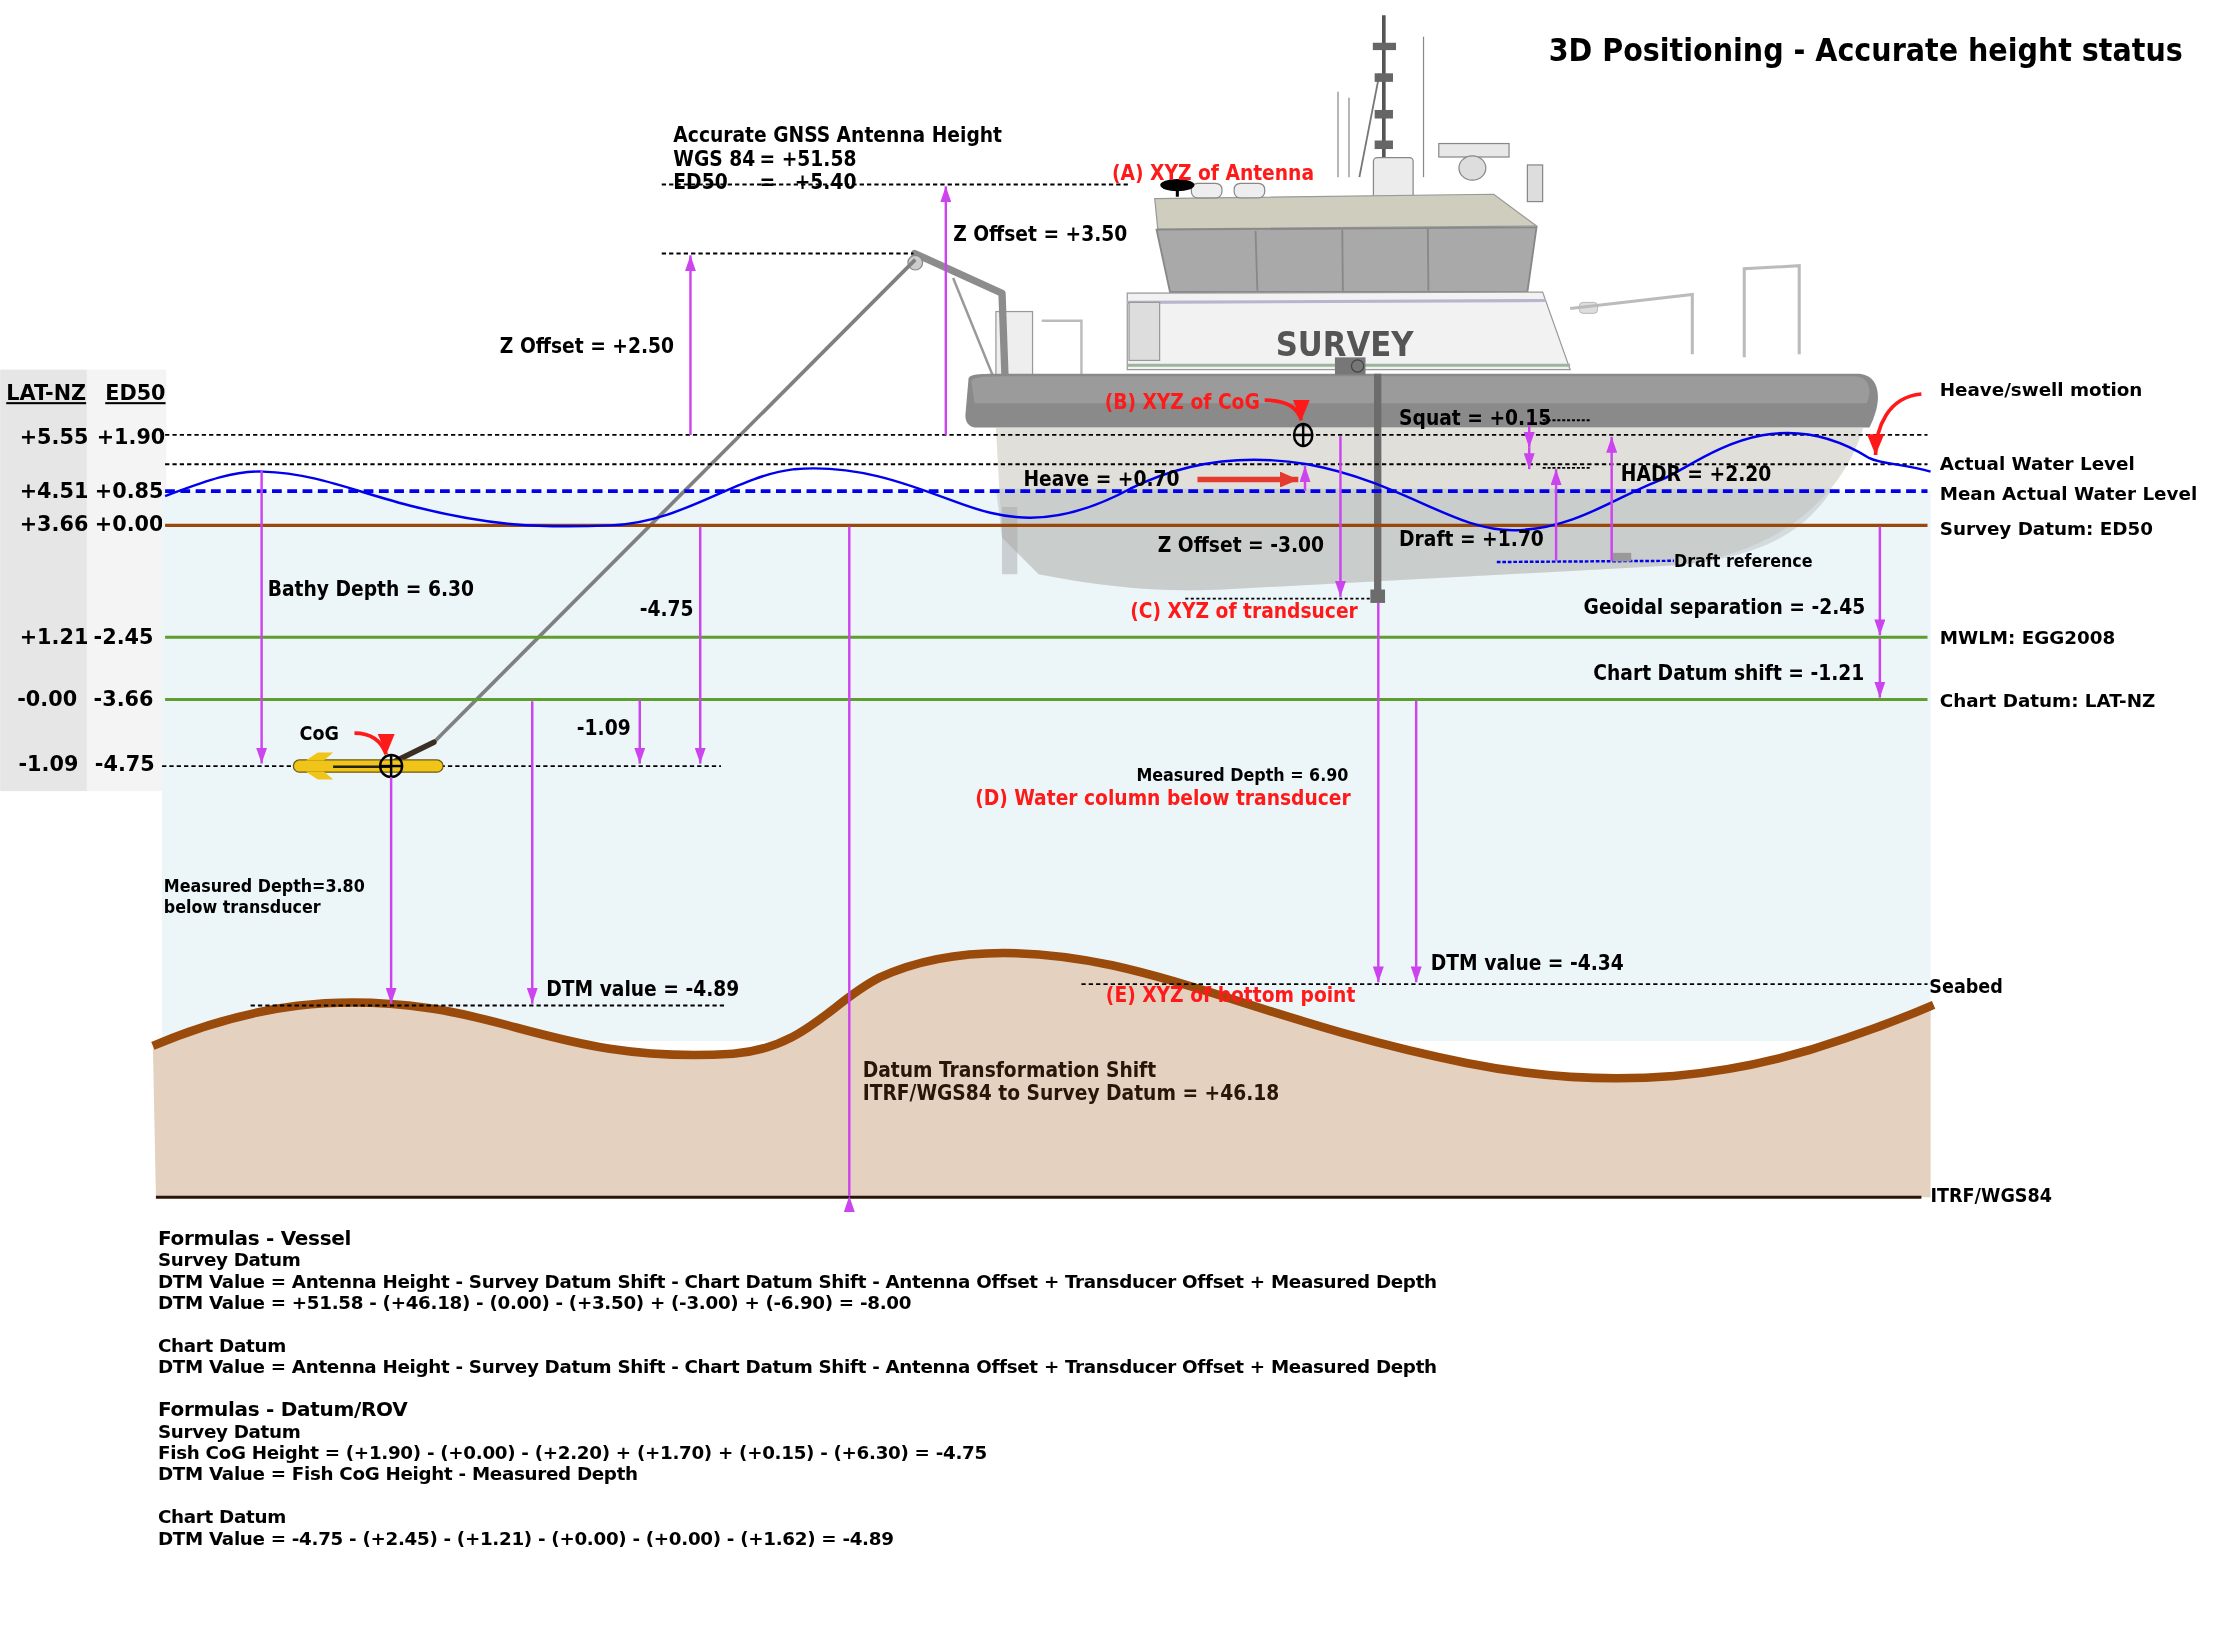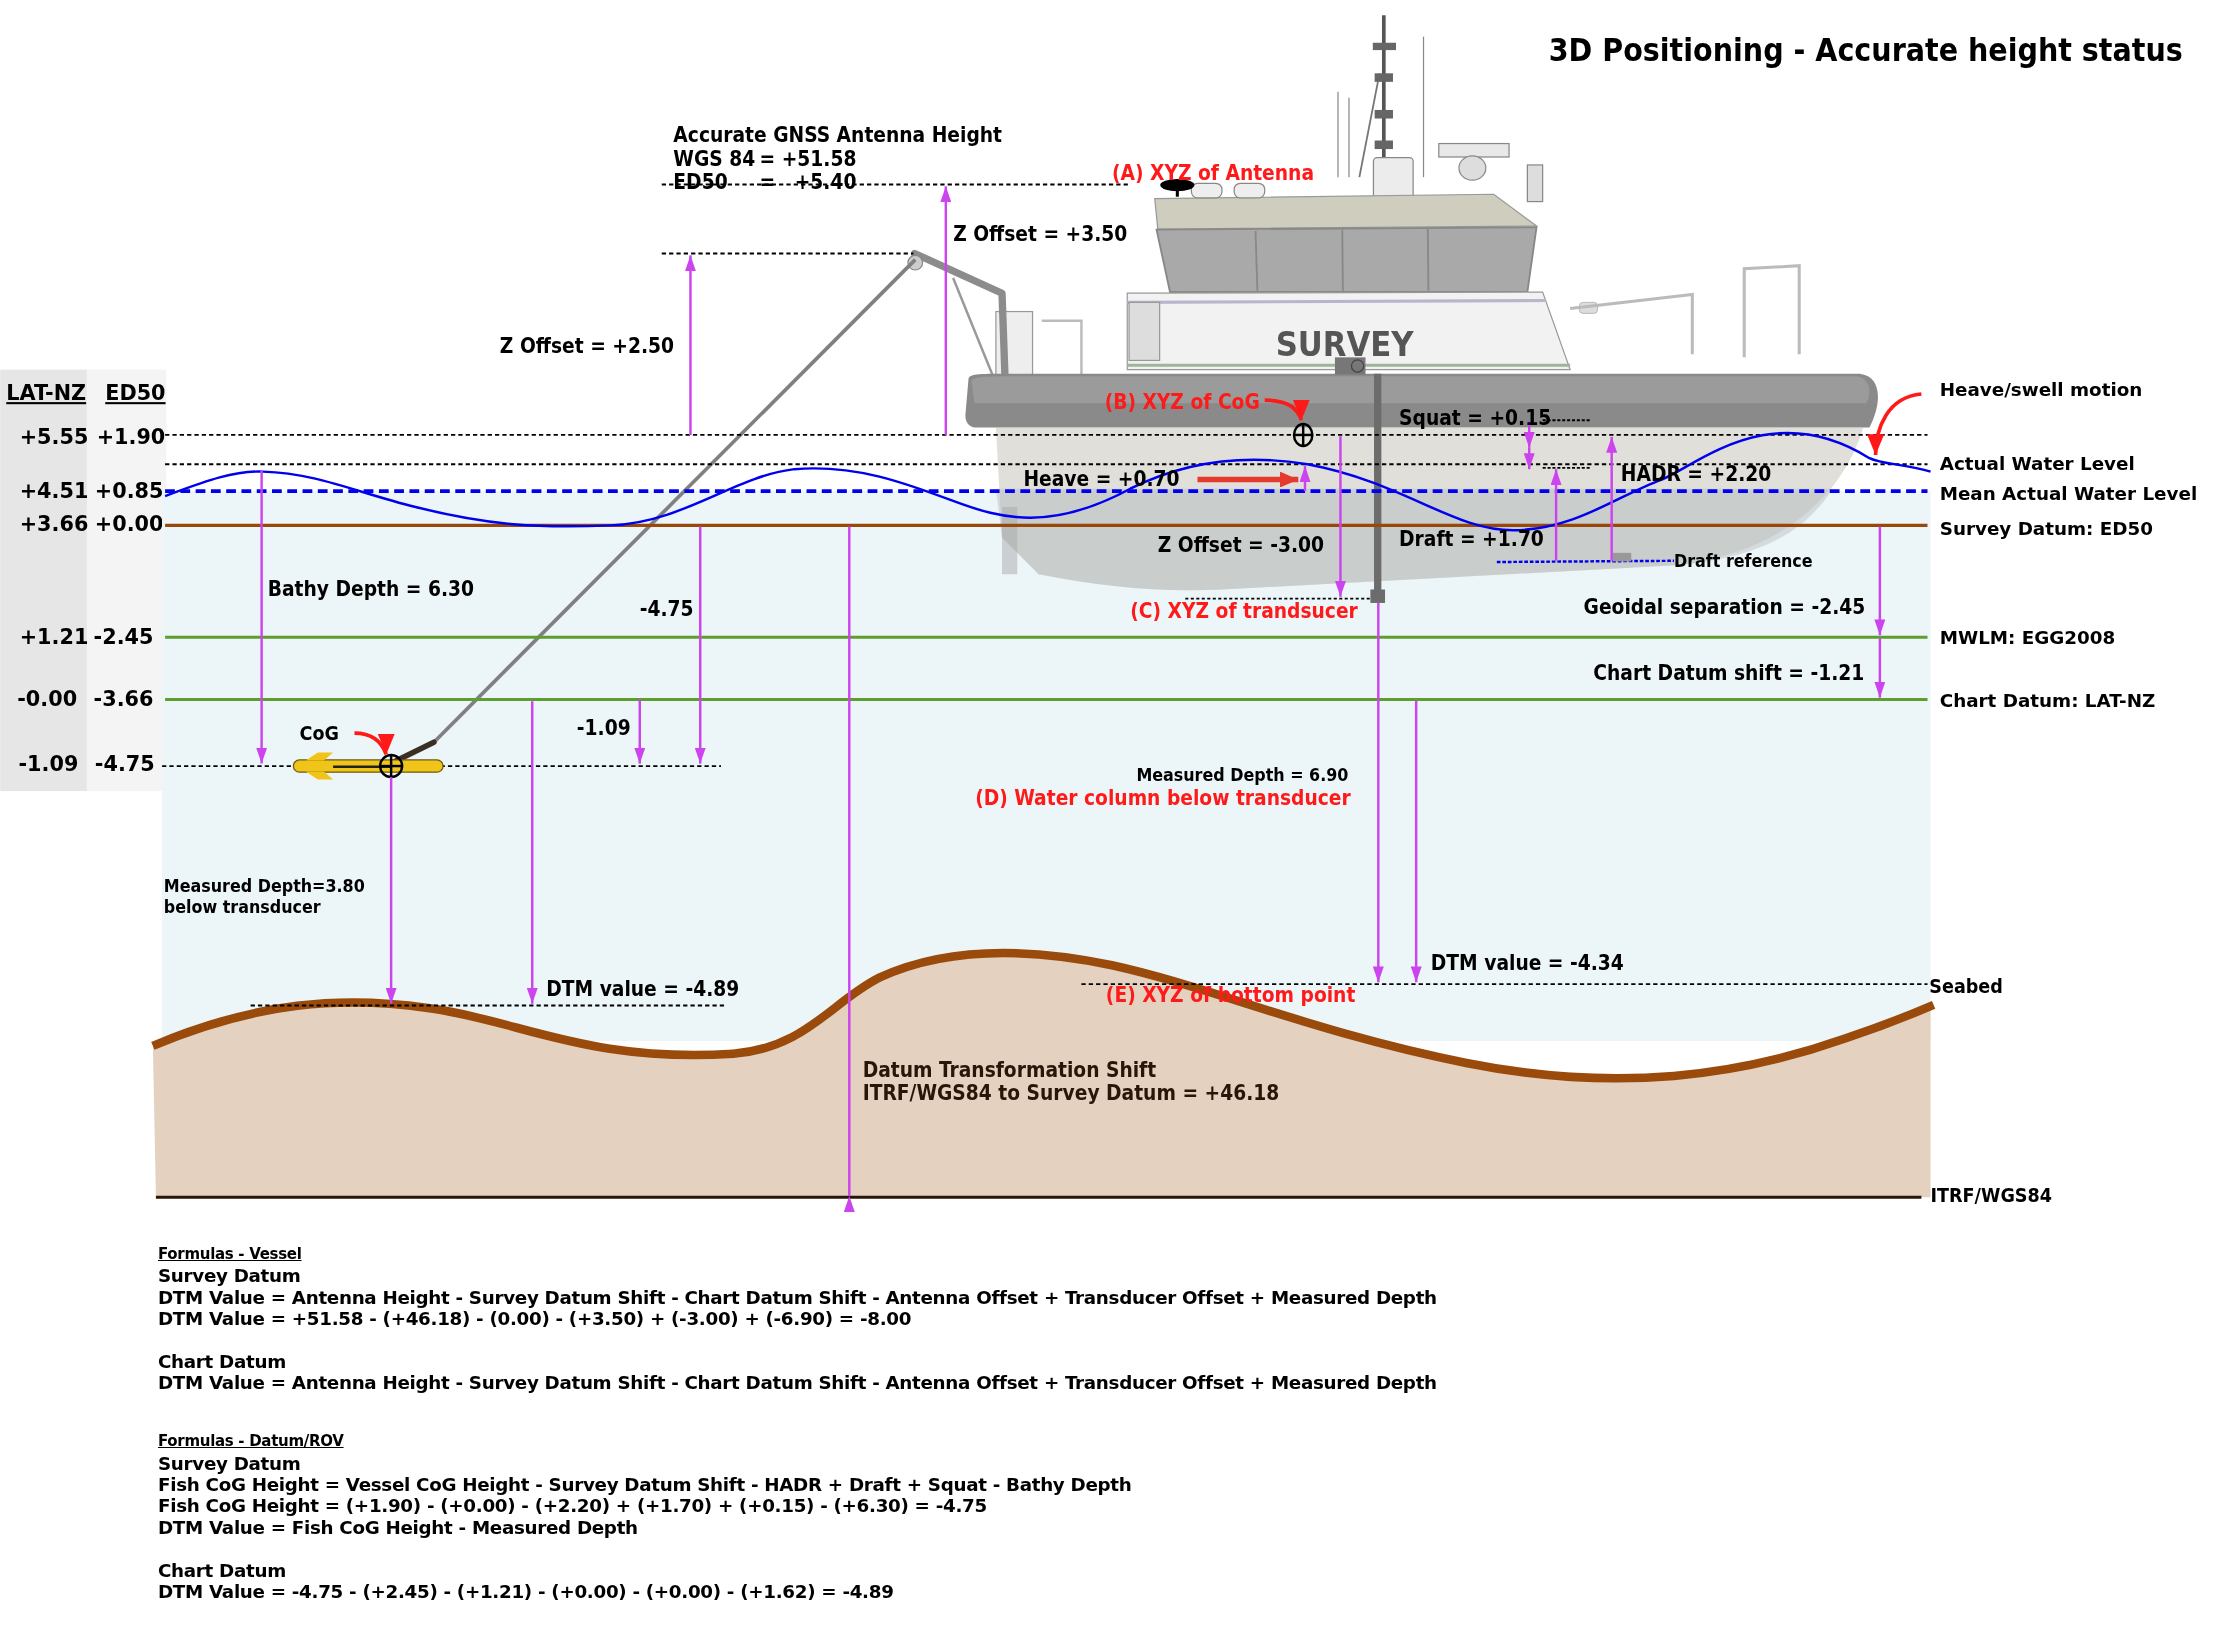--- a/index.html
+++ b/index.html
@@ -7,21 +7,21 @@
          font-family: "DejaVu Sans", sans-serif; }
   #diagram { position: absolute; left: 0; top: 0; }
   .t { font-family: "DejaVu Sans", sans-serif; font-weight: bold; fill: #000; }
   .tc { font-family: "DejaVu Sans", sans-serif; font-weight: bold; fill: #000;
         font-stretch: condensed; }
   .red { fill: #ff1a1a; }
   .brown-t { fill: #2a1608; }
   .formulas { position: absolute; left: 158px; top: 1228px; width: 1467px;
               font-family: "DejaVu Sans", sans-serif; font-weight: bold; color: #000;
               font-size: 18.3px; line-height: 21.4px; letter-spacing: -0.3px; }
-  .formulas .h { text-decoration: underline; font-size: 15px; margin-top: 16px; }
+  .formulas .h { font-size: 20px; }
   .formulas .gap { height: 21.4px; }
   .formulas div { white-space: nowrap; }
 </style>
 </head>
 <body>
 
 <svg id="diagram" width="2216" height="1650" viewBox="0 0 3627 2701" xmlns="http://www.w3.org/2000/svg">
   <defs>
     <marker id="ah" markerWidth="10" markerHeight="10" refX="5" refY="9" orient="auto" markerUnits="userSpaceOnUse" viewBox="0 0 10 10">
       <path d="M0,0 L10,0 L5,10 Z" fill="#cc44ee"></path>
@@ -249,20 +249,19 @@
   <div class="h">Formulas - Vessel</div>
   <div>Survey Datum</div>
   <div>DTM Value = Antenna Height - Survey Datum Shift - Chart Datum Shift - Antenna Offset + Transducer Offset + Measured Depth</div>
   <div>DTM Value = +51.58 - (+46.18) - (0.00) - (+3.50) + (-3.00) + (-6.90) = -8.00</div>
   <div class="gap"></div>
   <div>Chart Datum</div>
   <div>DTM Value = Antenna Height - Survey Datum Shift - Chart Datum Shift - Antenna Offset + Transducer Offset + Measured Depth</div>
   <div class="gap"></div>
   <div class="h">Formulas - Datum/ROV</div>
   <div>Survey Datum</div>
-  <div>Fish CoG Height = Vessel CoG Height - Survey Datum Shift - HADR + Draft + Squat - Bathy Depth</div>
   <div>Fish CoG Height = (+1.90) - (+0.00) - (+2.20) + (+1.70) + (+0.15) - (+6.30) = -4.75</div>
   <div>DTM Value = Fish CoG Height - Measured Depth</div>
   <div class="gap"></div>
   <div>Chart Datum</div>
   <div>DTM Value = -4.75 - (+2.45) - (+1.21) - (+0.00) - (+0.00) - (+1.62) = -4.89</div>
 </div>
 
 
 </body></html>

